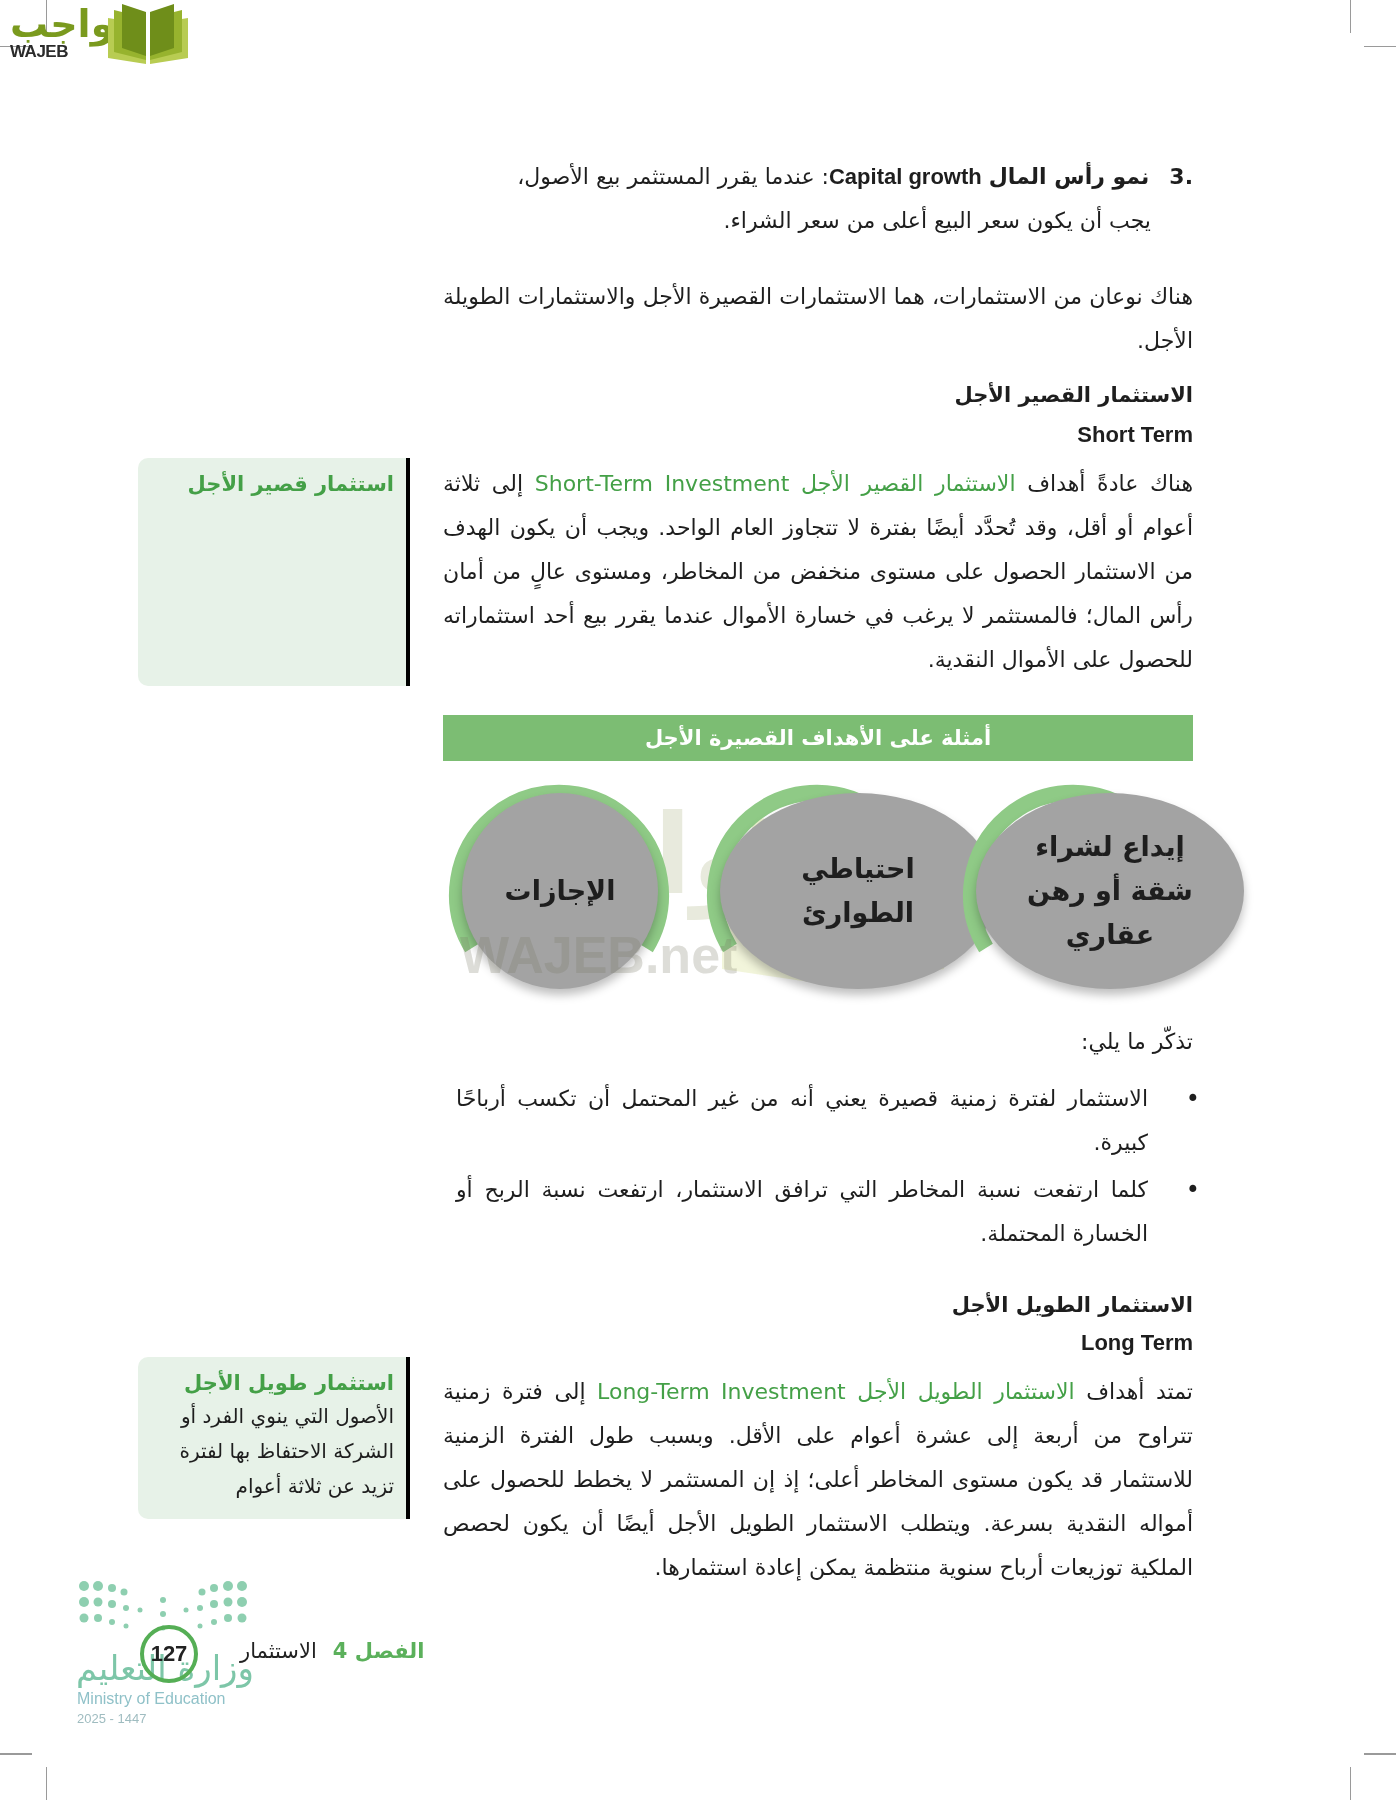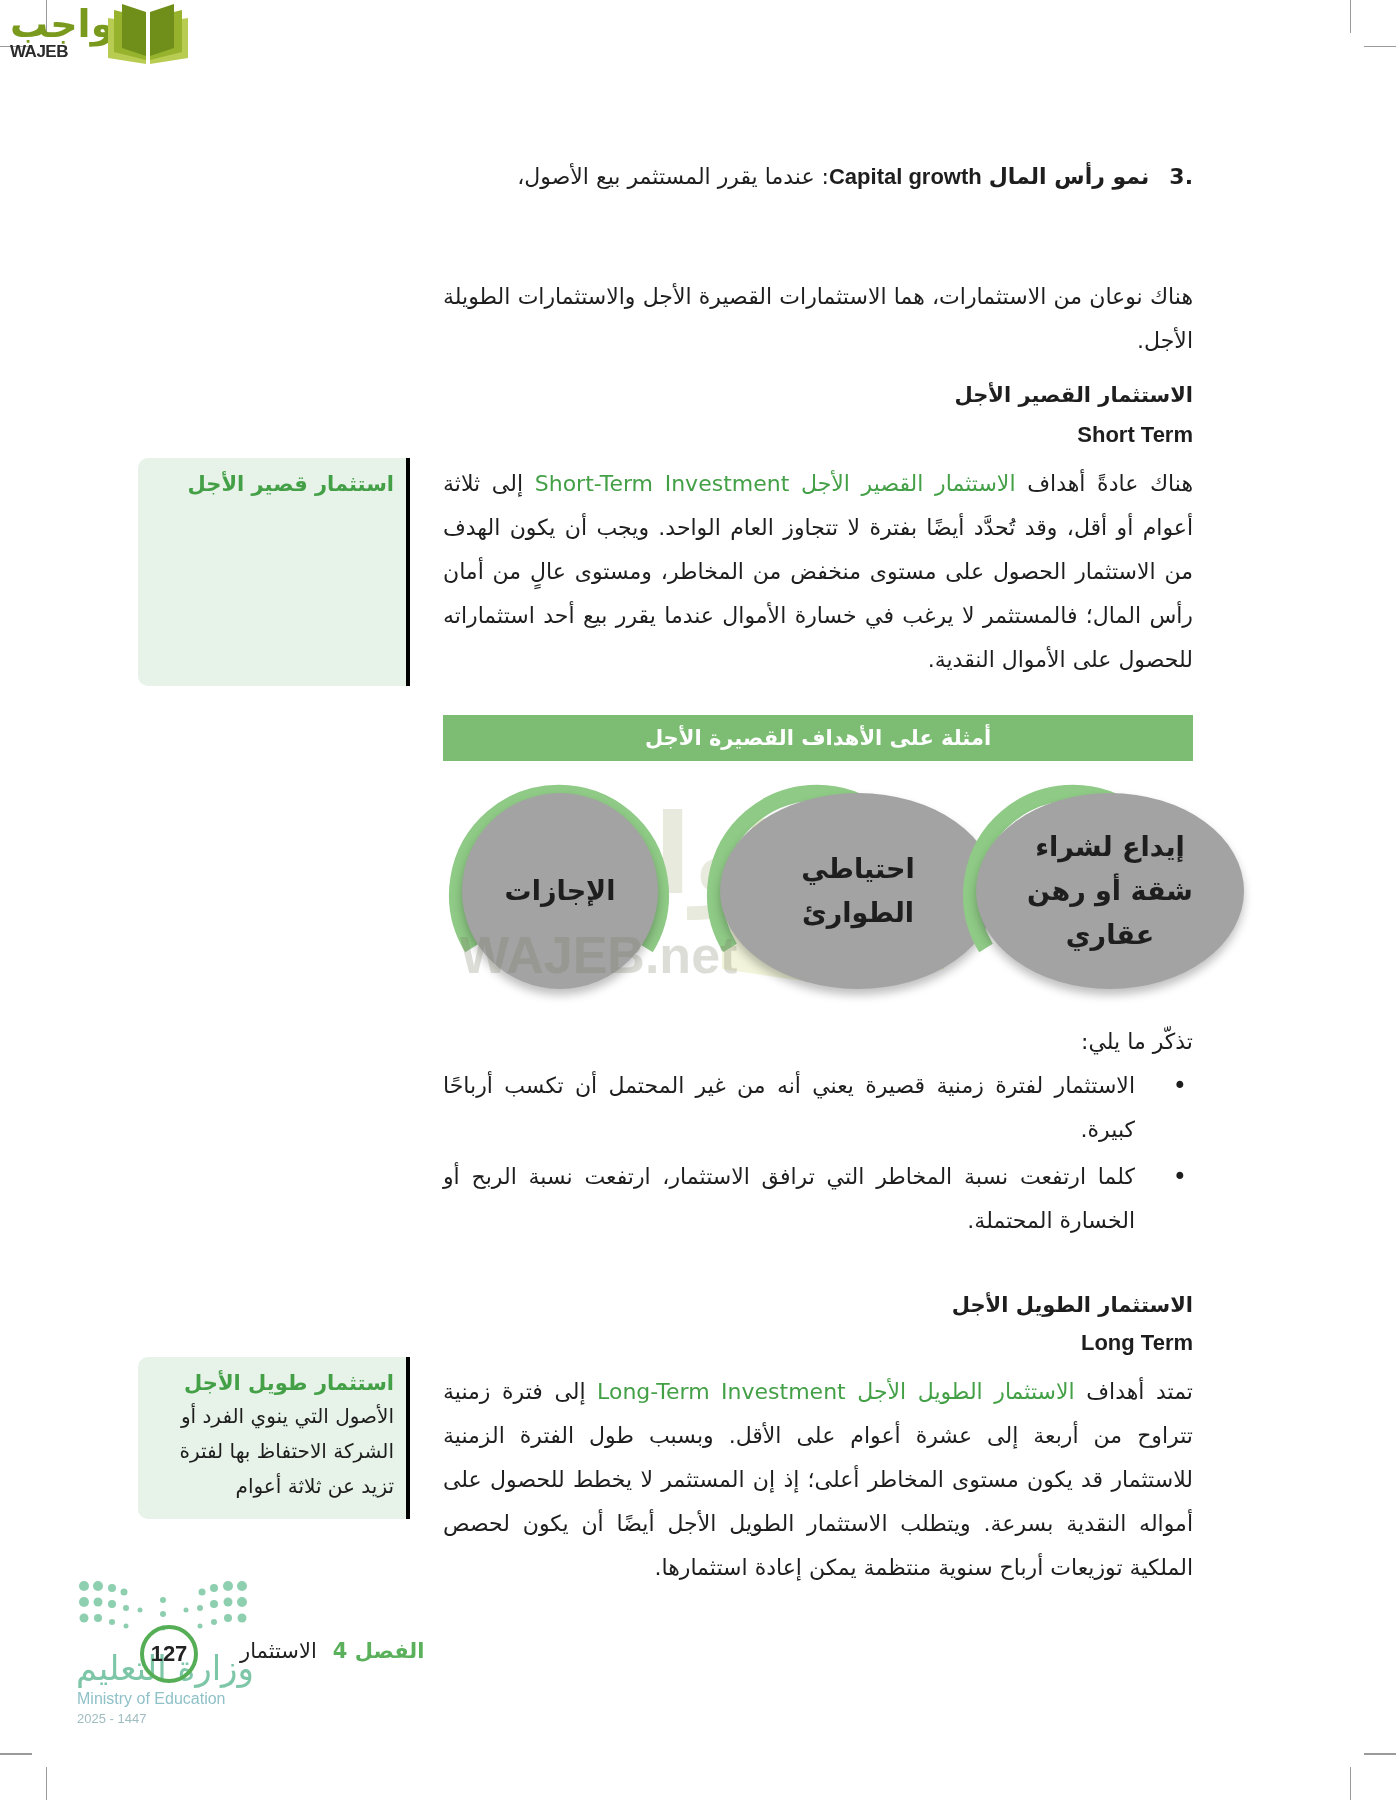--- a/index.html
+++ b/index.html
@@ -47,21 +47,21 @@
   .circ .disc { position:absolute; left:18px; top:20px; width:196px; height:196px; border-radius:50%;
     background:#a3a3a3; box-shadow:0 6px 10px rgba(0,0,0,0.25); display:flex; align-items:center; justify-content:center;
     text-align:center; direction:rtl; font-weight:bold; font-size:27px; line-height:44px; color:#1e1e1e; }
 
   
   .wm-ar { left:458px; top:800px; font-size:110px; font-weight:bold; color:rgba(150,160,100,0.22); direction:rtl; line-height:110px; }
   .wm-en { left:460px; top:925px; font-size:52px; font-weight:bold; color:rgba(120,120,100,0.25); font-family:"Liberation Sans", sans-serif; }
   .wm-book { left:722px; top:815px; width:222px; height:170px; opacity:0.3; }
 
   
-  .bullets { list-style:none; margin:0; padding:0; }
+  .bullets { list-style:none; margin:13px; padding:0; }
   .bullets li { position:relative; padding-right:58px; font-size:22px; line-height:44px; }
   .bullets li::before { content:"•"; position:absolute; right:6px; top:0; font-size:24px; }
   .bullets li + li { margin-top:3px; }
 
   
   .dots { left:78px; top:1580px; width:170px; height:60px; }
   .moe-ar { left:76px; top:1650px; font-size:34px; color:#7dc6a8; direction:rtl; letter-spacing:2px; line-height:36px; }
   .moe-en { left:77px; top:1690px; font-size:16px; color:#8fc1c8; font-family:"Liberation Sans", sans-serif; }
   .moe-year { left:77px; top:1711px; font-size:13px; color:#9fbcc0; font-family:"Liberation Sans", sans-serif; }
   .pageno { left:140px; top:1625px; width:58px; height:58px; border-radius:50%; border:4px solid #55ae55;
@@ -92,20 +92,21 @@
   <path d="M16 0 L40 8 L40 52 L16 44 Z" fill="#6f8e1a"></path>
   <path d="M68 0 L44 8 L44 52 L68 44 Z" fill="#6f8e1a"></path>
 </svg>
 
 <div class="col p num-item">
   <div>
     <span class="num">.3</span><span class="bold">نمو رأس المال</span>
     <span class="bold en-h">Capital growth</span><span>:</span>
     <span>عندما يقرر المستثمر بيع الأصول،</span>
   </div>
+  <div class="num-line2">يجب أن يكون سعر البيع أعلى من سعر الشراء.</div>
 </div>
 
 <div class="col p" style="top:275px;">هناك نوعان من الاستثمارات، هما الاستثمارات القصيرة الأجل والاستثمارات الطويلة الأجل.</div>
 
 <div class="col h3" style="top:380px;">الاستثمار القصير الأجل</div>
 <div class="col en-h" style="top:422px;">Short Term</div>
 
 <div class="col p" style="top:462px;">
   <span>هناك عادةً أهداف</span>
   <span class="green">الاستثمار القصير الأجل</span>

